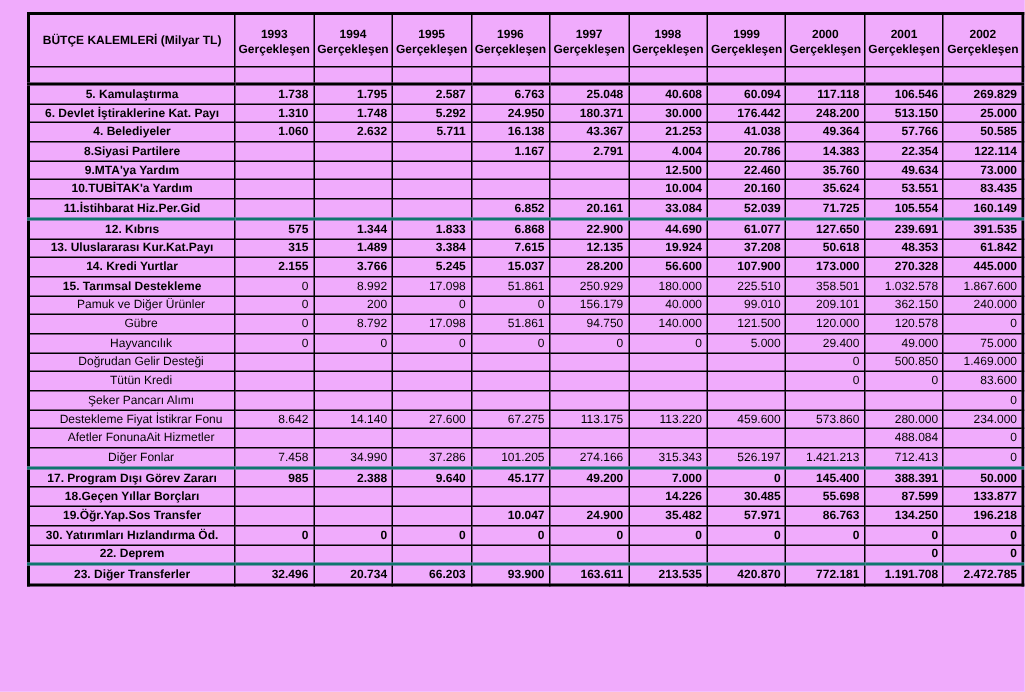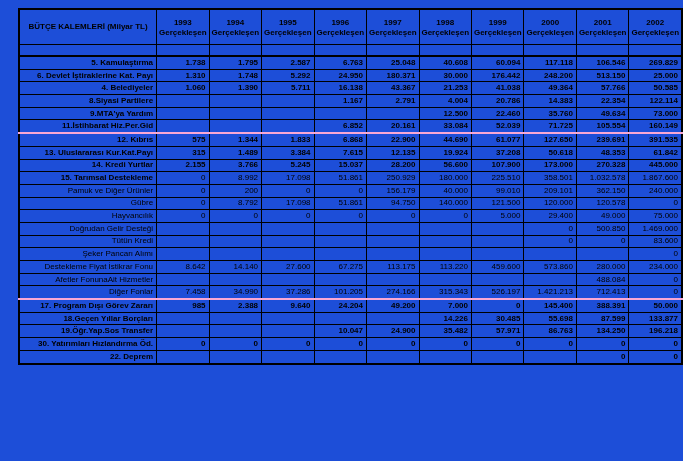--- a/index.html
+++ b/index.html
@@ -1,45 +1,45 @@
 <!DOCTYPE html>
 <html><head>
 <meta charset="utf-8">
 <style>
   html,body { margin:0; padding:0; }
   body {
     width:683px; height:461px; background:#ffffff;
     font-family:"Liberation Sans", sans-serif; color:#000;
   }
-  .page { position:relative; width:683px; height:461px; background:#1d4ed8; overflow:hidden; }
+  .page { position:relative; width:683px; height:461px; background:#f0abfc; overflow:hidden; }
   table.budget {
     position:absolute; left:18px; top:8px;
     border-collapse:collapse; table-layout:fixed;
     border:2px solid #000;
   }
   th, td {
     border:1px solid #000;
     padding:0 3px;
     font-size:8px; line-height:10px;
     overflow:hidden; white-space:nowrap;
     vertical-align:middle;
   }
   .lbl-col { width:146px; }
   .yr-col  { width:51px; }
   tr.hdr-row th { height:34px; text-align:center; font-weight:bold; padding:0 1px; }
   tr.hdr-row .yr   { font-size:8px; padding-top:2px; }
   tr.hdr-row .real { font-size:8px; }
   tr.spacer-row td { height:10px; border-bottom:2px solid #000; }
   tbody td, tbody th { height:11.7px; }
-  th.rowlbl { text-align:right; font-weight:normal;margin-top:19px; }
+  th.rowlbl { text-align:center; font-weight:normal;margin-top:19px; }
   th.rowlbl.b { font-weight:bold; }
   th.rowlbl.indent { padding-left:15px; }
   td.num { text-align:right; font-weight:normal; }
   td.num.b { font-weight:bold; }
-  tr.thick-top th, tr.thick-top td { border-top:2px solid #f9a8d4; }
+  tr.thick-top th, tr.thick-top td { border-top:2px solid #0f766e; }
 </style>
 </head>
 <body>
 
 <div class="page">
   <table class="budget">
     <thead>
       <tr class="hdr-row">
         <th class="lbl-col">BÜTÇE KALEMLERİ (Milyar TL)</th>
       <th class="yr-col">
@@ -120,21 +120,21 @@
           <td class="num yr-col b">180.371</td>
           <td class="num yr-col b">30.000</td>
           <td class="num yr-col b">176.442</td>
           <td class="num yr-col b">248.200</td>
           <td class="num yr-col b">513.150</td>
           <td class="num yr-col b">25.000</td>
         </tr>
         <tr>
           <th class="rowlbl lbl-col b">4. Belediyeler</th>
           <td class="num yr-col b">1.060</td>
-          <td class="num yr-col b">1.390</td>
+          <td class="num yr-col b">2.632</td>
           <td class="num yr-col b">5.711</td>
           <td class="num yr-col b">16.138</td>
           <td class="num yr-col b">43.367</td>
           <td class="num yr-col b">21.253</td>
           <td class="num yr-col b">41.038</td>
           <td class="num yr-col b">49.364</td>
           <td class="num yr-col b">57.766</td>
           <td class="num yr-col b">50.585</td>
         </tr>
         <tr>
@@ -155,20 +155,33 @@
           <td class="num yr-col b"></td>
           <td class="num yr-col b"></td>
           <td class="num yr-col b"></td>
           <td class="num yr-col b"></td>
           <td class="num yr-col b"></td>
           <td class="num yr-col b">12.500</td>
           <td class="num yr-col b">22.460</td>
           <td class="num yr-col b">35.760</td>
           <td class="num yr-col b">49.634</td>
           <td class="num yr-col b">73.000</td>
+        </tr>
+        <tr>
+          <th class="rowlbl lbl-col b">10.TUBİTAK'a Yardım</th>
+          <td class="num yr-col b"></td>
+          <td class="num yr-col b"></td>
+          <td class="num yr-col b"></td>
+          <td class="num yr-col b"></td>
+          <td class="num yr-col b"></td>
+          <td class="num yr-col b">10.004</td>
+          <td class="num yr-col b">20.160</td>
+          <td class="num yr-col b">35.624</td>
+          <td class="num yr-col b">53.551</td>
+          <td class="num yr-col b">83.435</td>
         </tr>
         <tr>
           <th class="rowlbl lbl-col b">11.İstihbarat Hiz.Per.Gid</th>
           <td class="num yr-col b"></td>
           <td class="num yr-col b"></td>
           <td class="num yr-col b"></td>
           <td class="num yr-col b">6.852</td>
           <td class="num yr-col b">20.161</td>
           <td class="num yr-col b">33.084</td>
           <td class="num yr-col b">52.039</td>
@@ -343,21 +356,21 @@
           <td class="num yr-col">526.197</td>
           <td class="num yr-col">1.421.213</td>
           <td class="num yr-col">712.413</td>
           <td class="num yr-col">0</td>
         </tr>
         <tr class="thick-top">
           <th class="rowlbl lbl-col b">17. Program Dışı Görev Zararı</th>
           <td class="num yr-col b">985</td>
           <td class="num yr-col b">2.388</td>
           <td class="num yr-col b">9.640</td>
-          <td class="num yr-col b">24.204</td>
+          <td class="num yr-col b">45.177</td>
           <td class="num yr-col b">49.200</td>
           <td class="num yr-col b">7.000</td>
           <td class="num yr-col b">0</td>
           <td class="num yr-col b">145.400</td>
           <td class="num yr-col b">388.391</td>
           <td class="num yr-col b">50.000</td>
         </tr>
         <tr>
           <th class="rowlbl lbl-col b">18.Geçen Yıllar Borçları</th>
           <td class="num yr-col b"></td>
@@ -403,15 +416,28 @@
           <td class="num yr-col b"></td>
           <td class="num yr-col b"></td>
           <td class="num yr-col b"></td>
           <td class="num yr-col b"></td>
           <td class="num yr-col b"></td>
           <td class="num yr-col b"></td>
           <td class="num yr-col b"></td>
           <td class="num yr-col b">0</td>
           <td class="num yr-col b">0</td>
         </tr>
+        <tr class="thick-top">
+          <th class="rowlbl lbl-col b">23. Diğer Transferler</th>
+          <td class="num yr-col b">32.496</td>
+          <td class="num yr-col b">20.734</td>
+          <td class="num yr-col b">66.203</td>
+          <td class="num yr-col b">93.900</td>
+          <td class="num yr-col b">163.611</td>
+          <td class="num yr-col b">213.535</td>
+          <td class="num yr-col b">420.870</td>
+          <td class="num yr-col b">772.181</td>
+          <td class="num yr-col b">1.191.708</td>
+          <td class="num yr-col b">2.472.785</td>
+        </tr>
       </tbody>
   </table>
 </div>
 
 </body></html>

